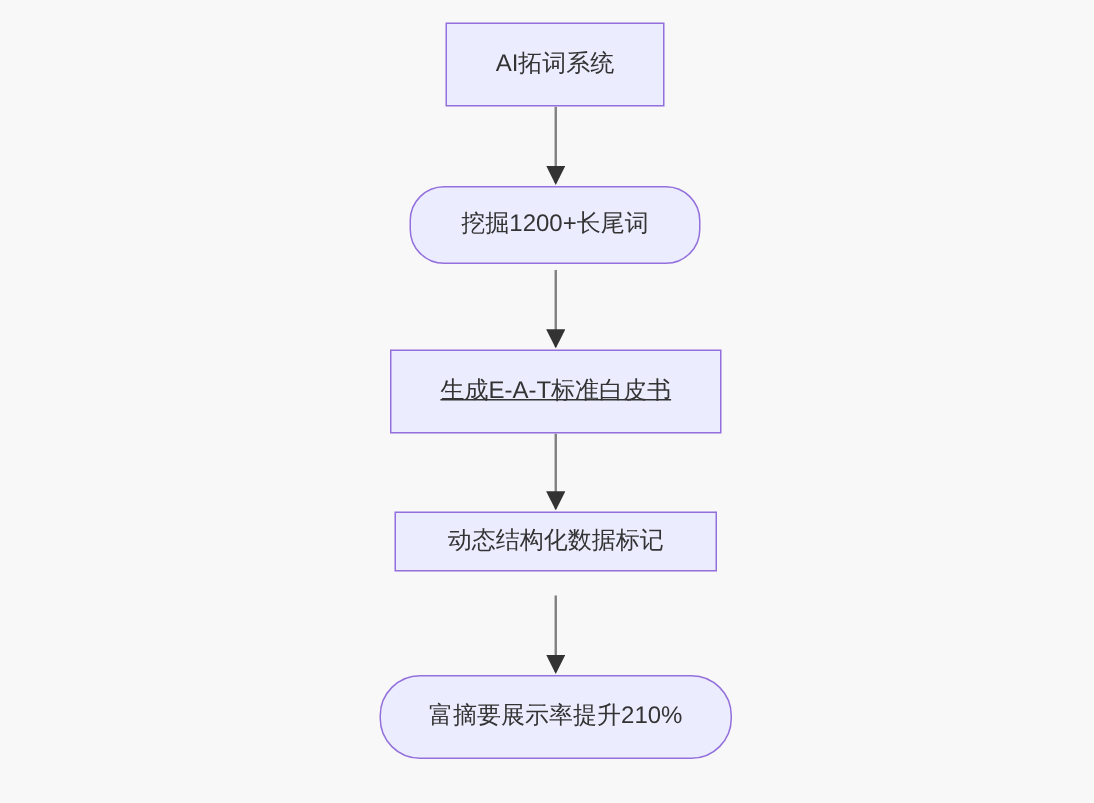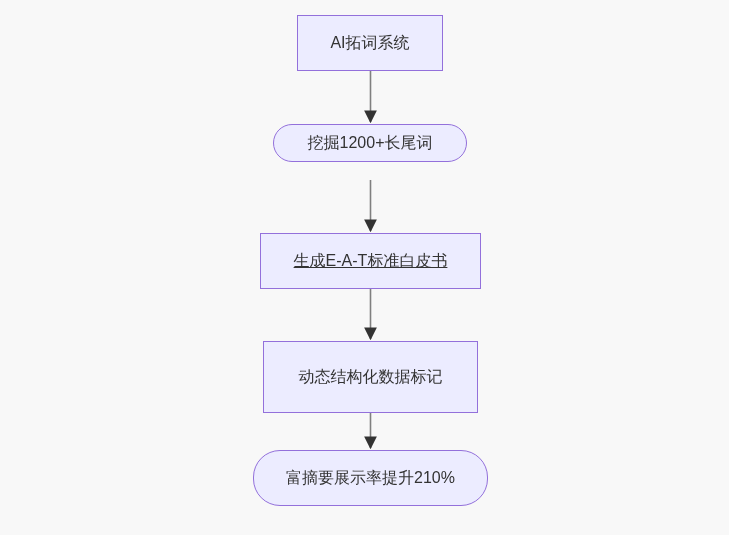--- a/index.html
+++ b/index.html
@@ -32,23 +32,23 @@
     justify-content: center;
     background: var(--node-fill, #ECECFF);
     border: 1.3px solid var(--node-border, #9370DB);
     color: var(--text-color, #333333);
     font-size: 16px;
     line-height: 1;
     white-space: nowrap;
     text-align: right;
   }
   .node-1 { left: 297px; top: 15px;  width: 146px; height: 56px; }
-  .node-2 { left: 273px; top: 124px; width: 194px; height: 38px; border-radius: 23px; }
+  .node-2 { left: 273px; top: 124px; width: 194px; height: 52px; border-radius: 23px; }
   .node-3 { left: 260px; top: 233px; width: 221px; height: 56px; text-decoration: underline; }
-  .node-4 { left: 263px; top: 341px; width: 215px; height: 72px; }
+  .node-4 { left: 263px; top: 341px; width: 215px; height: 40px; }
   .node-5 { left: 253px; top: 450px; width: 235px; height: 56px; border-radius: 27px; }
 </style>
 </head>
 <body>
 
 <div class="canvas">
 
   <svg class="edges-layer" width="729" height="535" viewBox="0 0 729 535" xmlns="http://www.w3.org/2000/svg">
     <defs>
       <marker id="arrowhead" viewBox="0 0 10 10" refX="9" refY="5" markerWidth="8" markerHeight="8" orient="auto">

